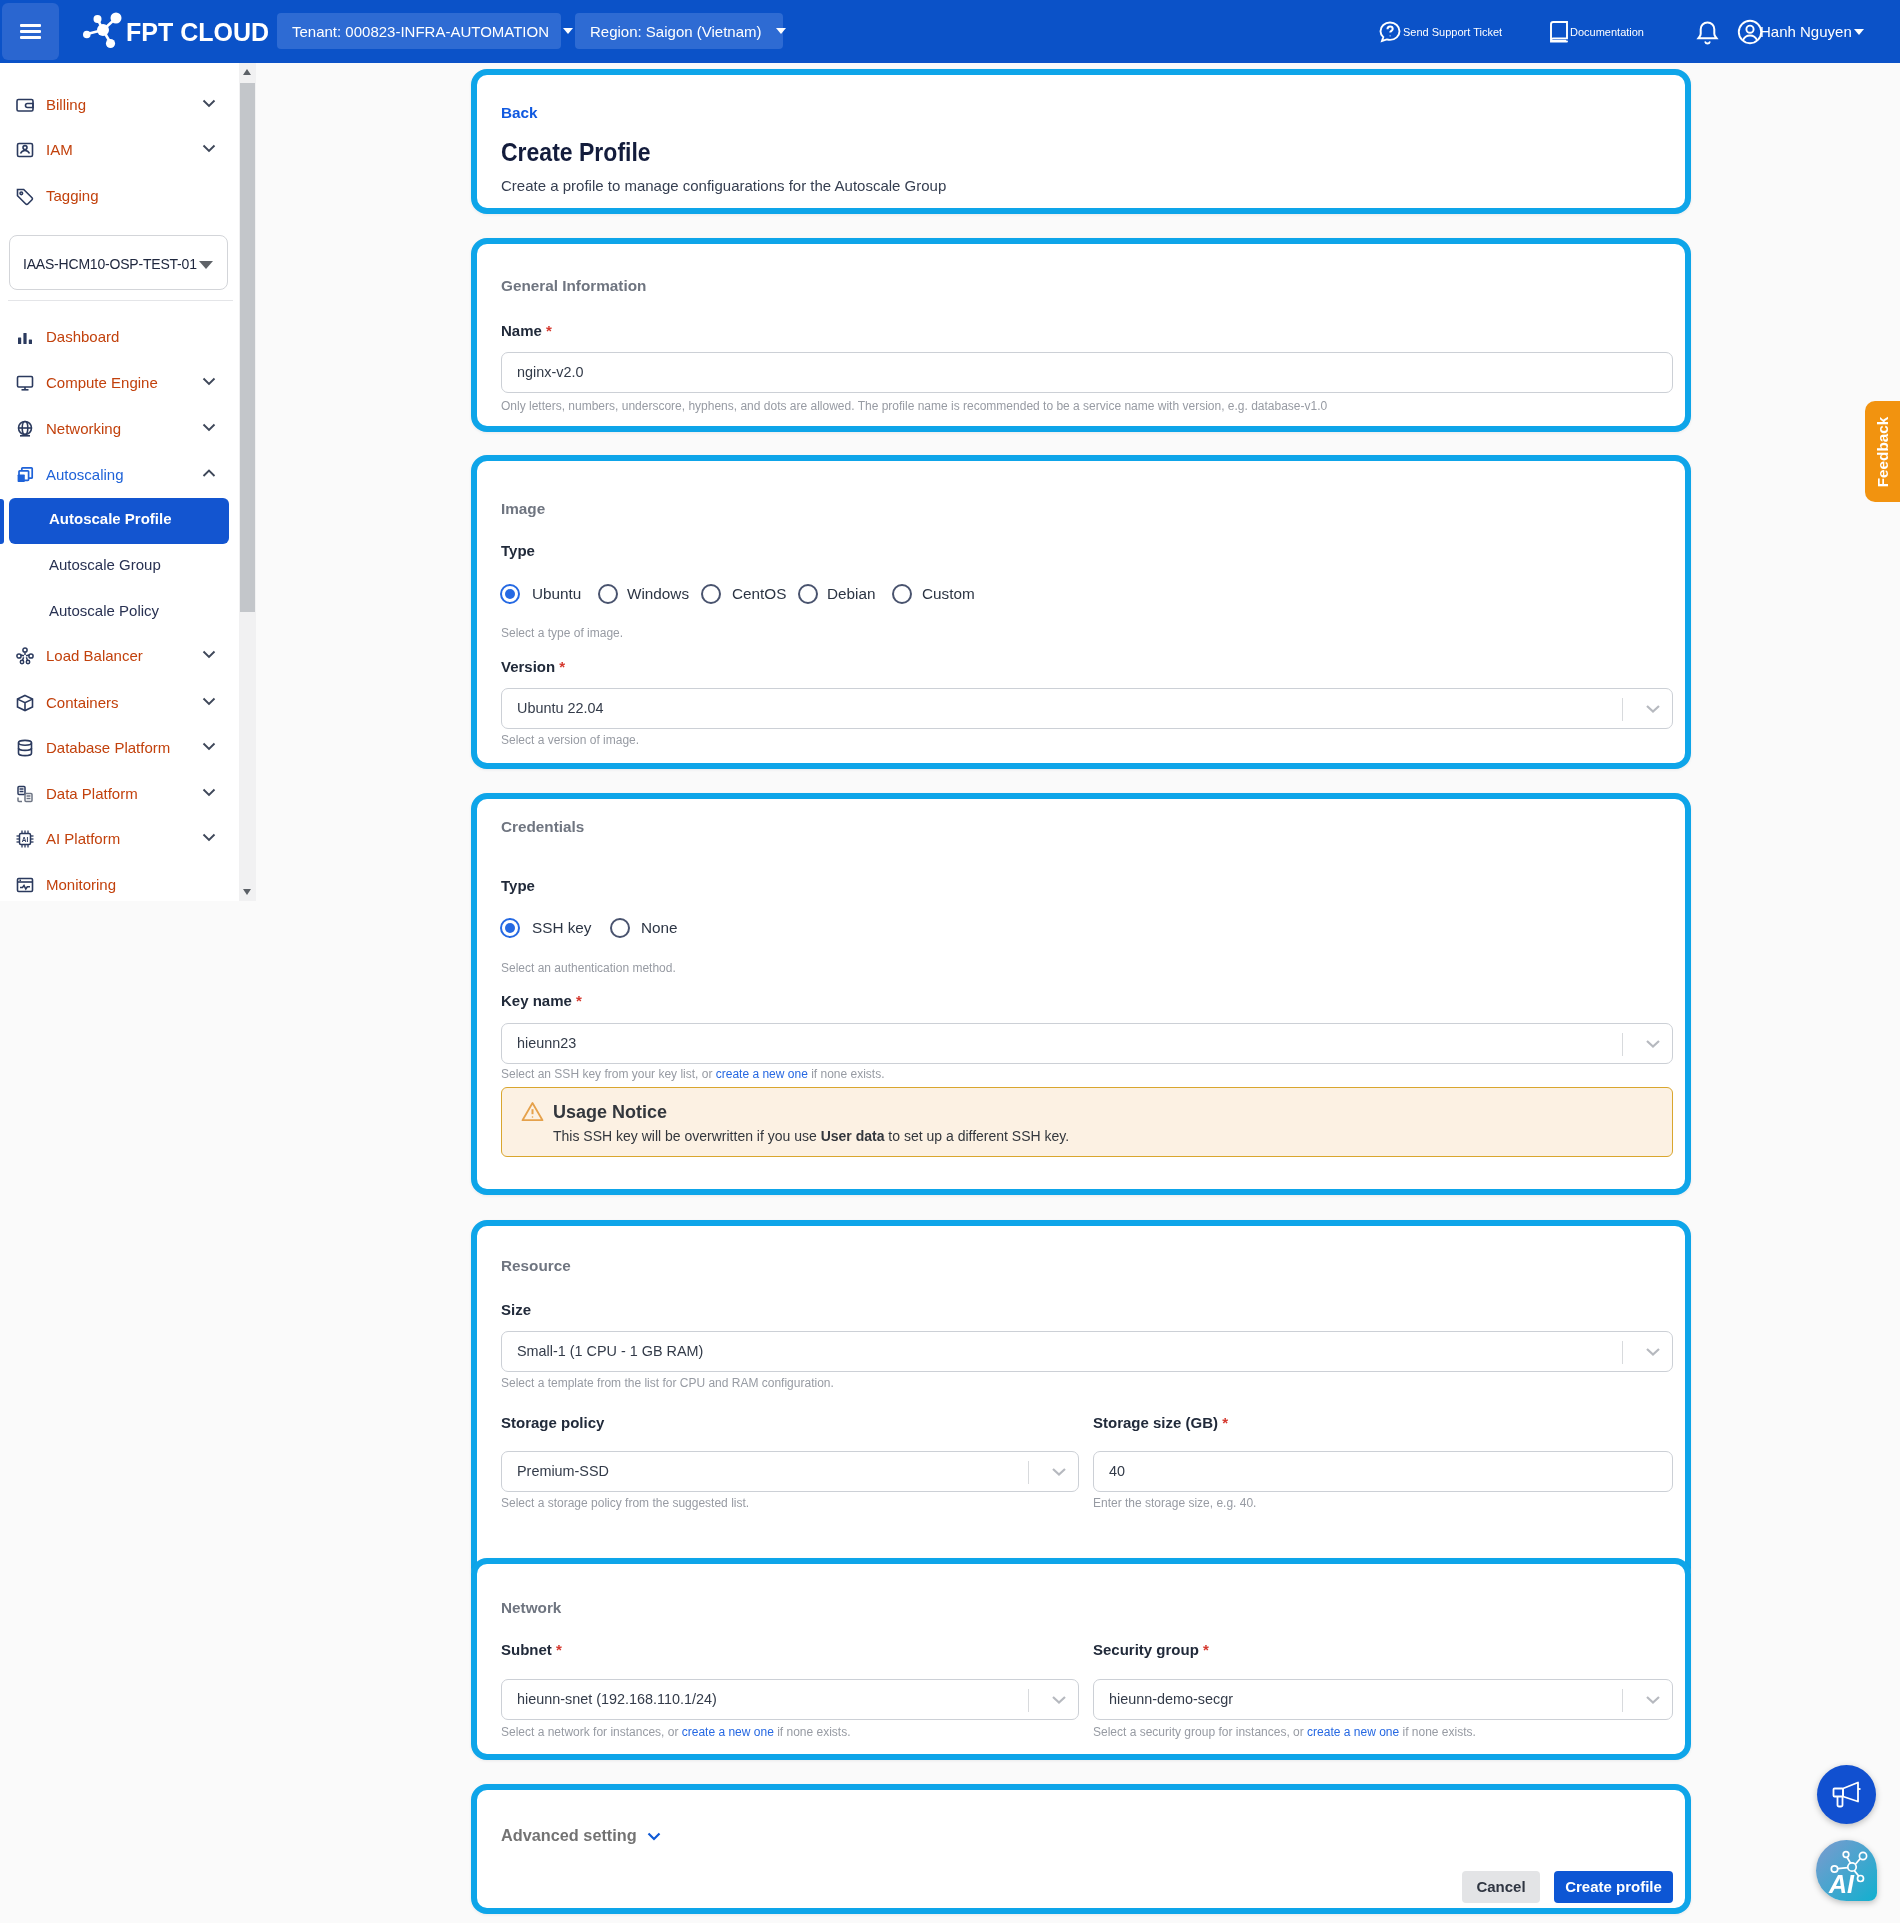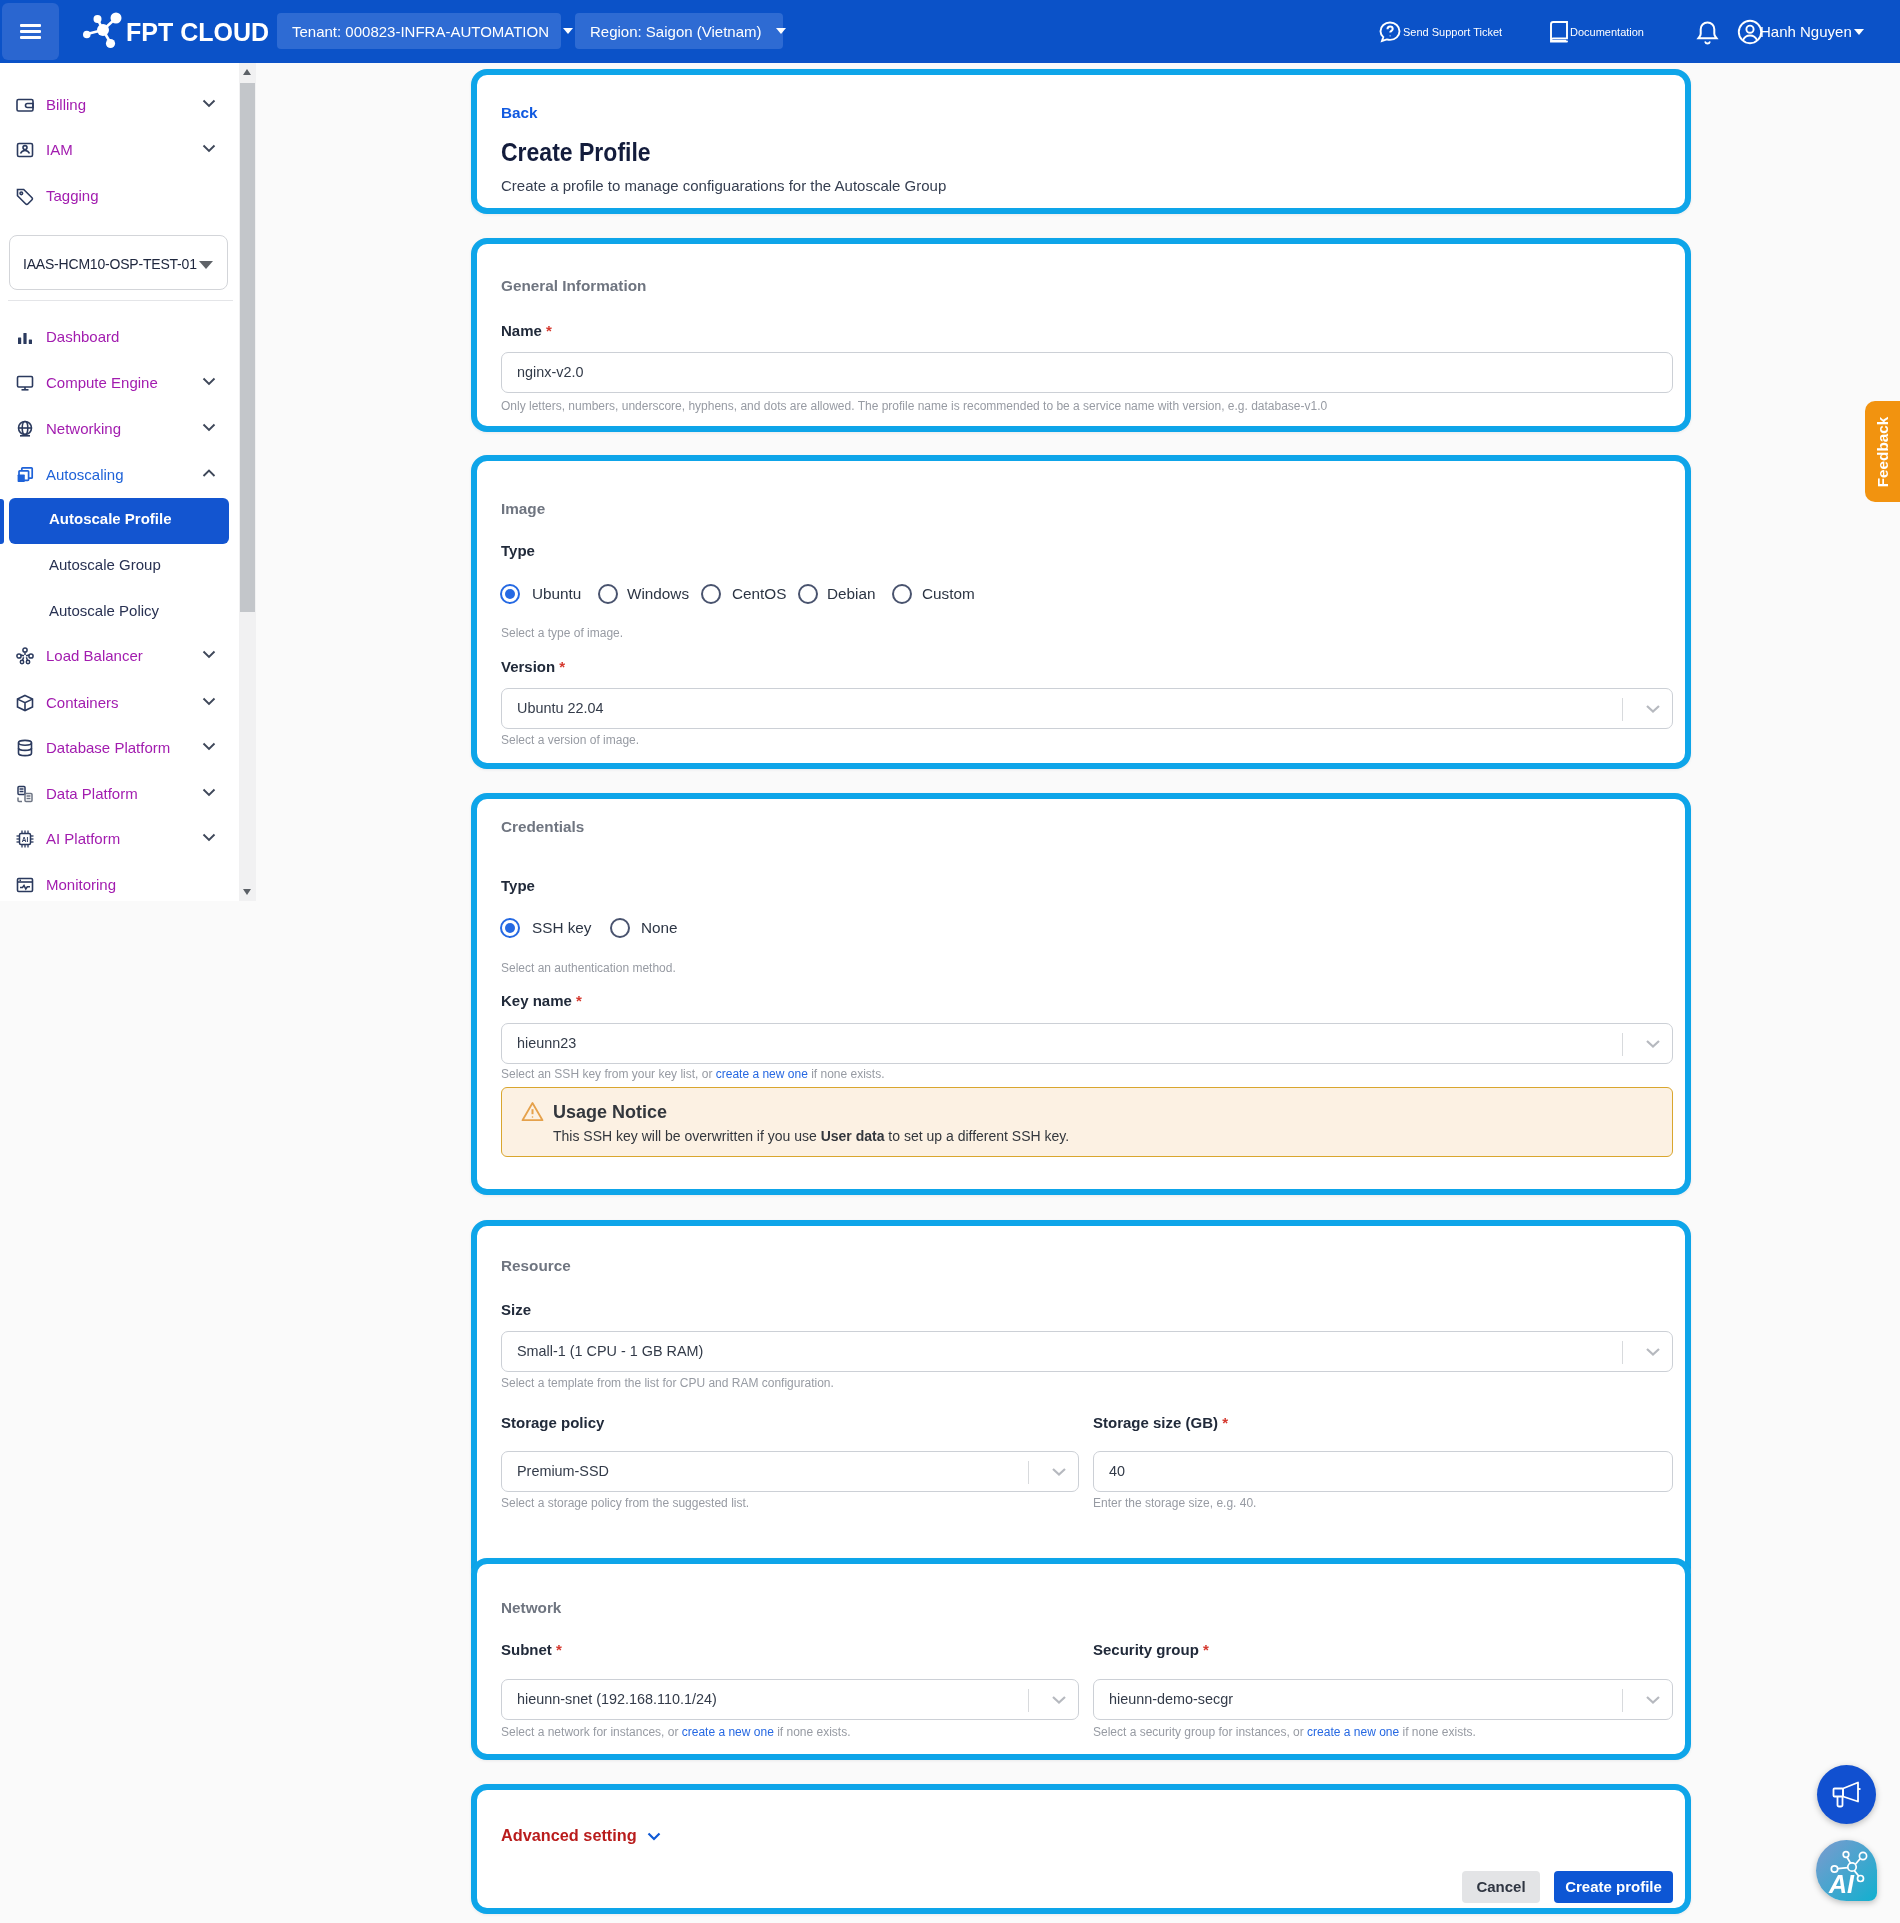--- a/index.html
+++ b/index.html
@@ -13,21 +13,21 @@
 #hamb span { width:21px; height:2.6px; background:#fff; border-radius:1px; }
 .navtxt { color:#fff; font-size:11px; position:absolute; line-height:20px; }
 .pill { position:absolute; top:13px; height:36px; background:#2e6bd3; border-radius:4px; color:#fff;
   font-size:15px; display:flex; align-items:center; padding:0 15px; white-space:nowrap; }
 .caret { width:0; height:0; border-left:5.4px solid transparent; border-right:5.4px solid transparent;
   border-top:6.4px solid #fff; display:inline-block; margin-left:14px; }
 
 #side { position:absolute; left:0; top:63px; width:239px; height:838px; background:#fff; overflow:hidden; }
 .srow { position:absolute; left:0; width:239px; height:40px; }
 .srow svg { position:absolute; left:15px; top:10px; }
-.srow .t { position:absolute; left:46px; top:9px; font-size:15px; color:#a21caf; line-height:22px; }
+.srow .t { position:absolute; left:46px; top:9px; font-size:15px; color:#c2410c; line-height:22px; }
 .srow .chev { position:absolute; left:202px; top:14px; }
 .sub { position:absolute; left:49px; font-size:15px; color:#283152; line-height:22px; }
 #tenantsel { position:absolute; left:9px; top:172px; width:219px; height:55px; border:1px solid #d3d5d9;
   border-radius:8px; background:#fff; }
 #tenantsel .t { position:absolute; left:13px; top:20px; font-size:14px; letter-spacing:-0.2px; white-space:nowrap; color:#20283f; }
 #tenantsel .c { position:absolute; right:14px; top:25px; width:0; height:0;
   border-left:7px solid transparent; border-right:7px solid transparent; border-top:8px solid #5f6368; }
 #sdivider { position:absolute; left:8px; top:237px; width:225px; height:1px; background:#e4e5e8; }
 #selbar { position:absolute; left:0; top:436px; width:4px; height:45px; background:#1355d0; border-radius:0 3px 3px 0; }
 #selitem { position:absolute; left:9px; top:435px; width:220px; height:46px; background:#1355d0; border-radius:6px; }
@@ -404,21 +404,21 @@
         <div class="bar"></div>
         <svg width="14" height="8" viewBox="0 0 14 8">
           <polyline points="1,1 7,6.5 13,1" fill="none" stroke="#b6b9bf" stroke-width="2.2"></polyline>
         </svg>
       </div>
   </div>
   <div class="help" style="left:24px;top:160px">Select a network for instances, or <a>create a new one</a> if none exists.</div>
   <div class="help" style="left:616px;top:160px">Select a security group for instances, or <a>create a new one</a> if none exists.</div>
 </div>
 <div class="card" id="c7" style="top:1784px;height:130px">
-  <div class="abs" style="left:24px;top:35px;font-size:16.3px;font-weight:700;color:#b91c1c;line-height:20px">Advanced setting
+  <div class="abs" style="left:24px;top:35px;font-size:16.3px;font-weight:700;color:#737373;line-height:20px">Advanced setting
     <svg style="margin-left:6px" width="14" height="9" viewBox="0 0 14 9">
         <polyline points="1.5,1.5 7,7 12.5,1.5" fill="none" stroke="#0f5ad6" stroke-width="2.2"></polyline>
       </svg>
   </div>
   <div class="btn" style="left:985px;top:81px;width:78px;background:#e3e4e6;color:#303642;font-weight:600">Cancel</div>
   <div class="btn" style="left:1077px;top:81px;width:119px;background:#0d56d4;color:#fff;font-weight:700">Create profile</div>
 </div>
 <div id="feedback">
     <span>Feedback</span>
   </div>

